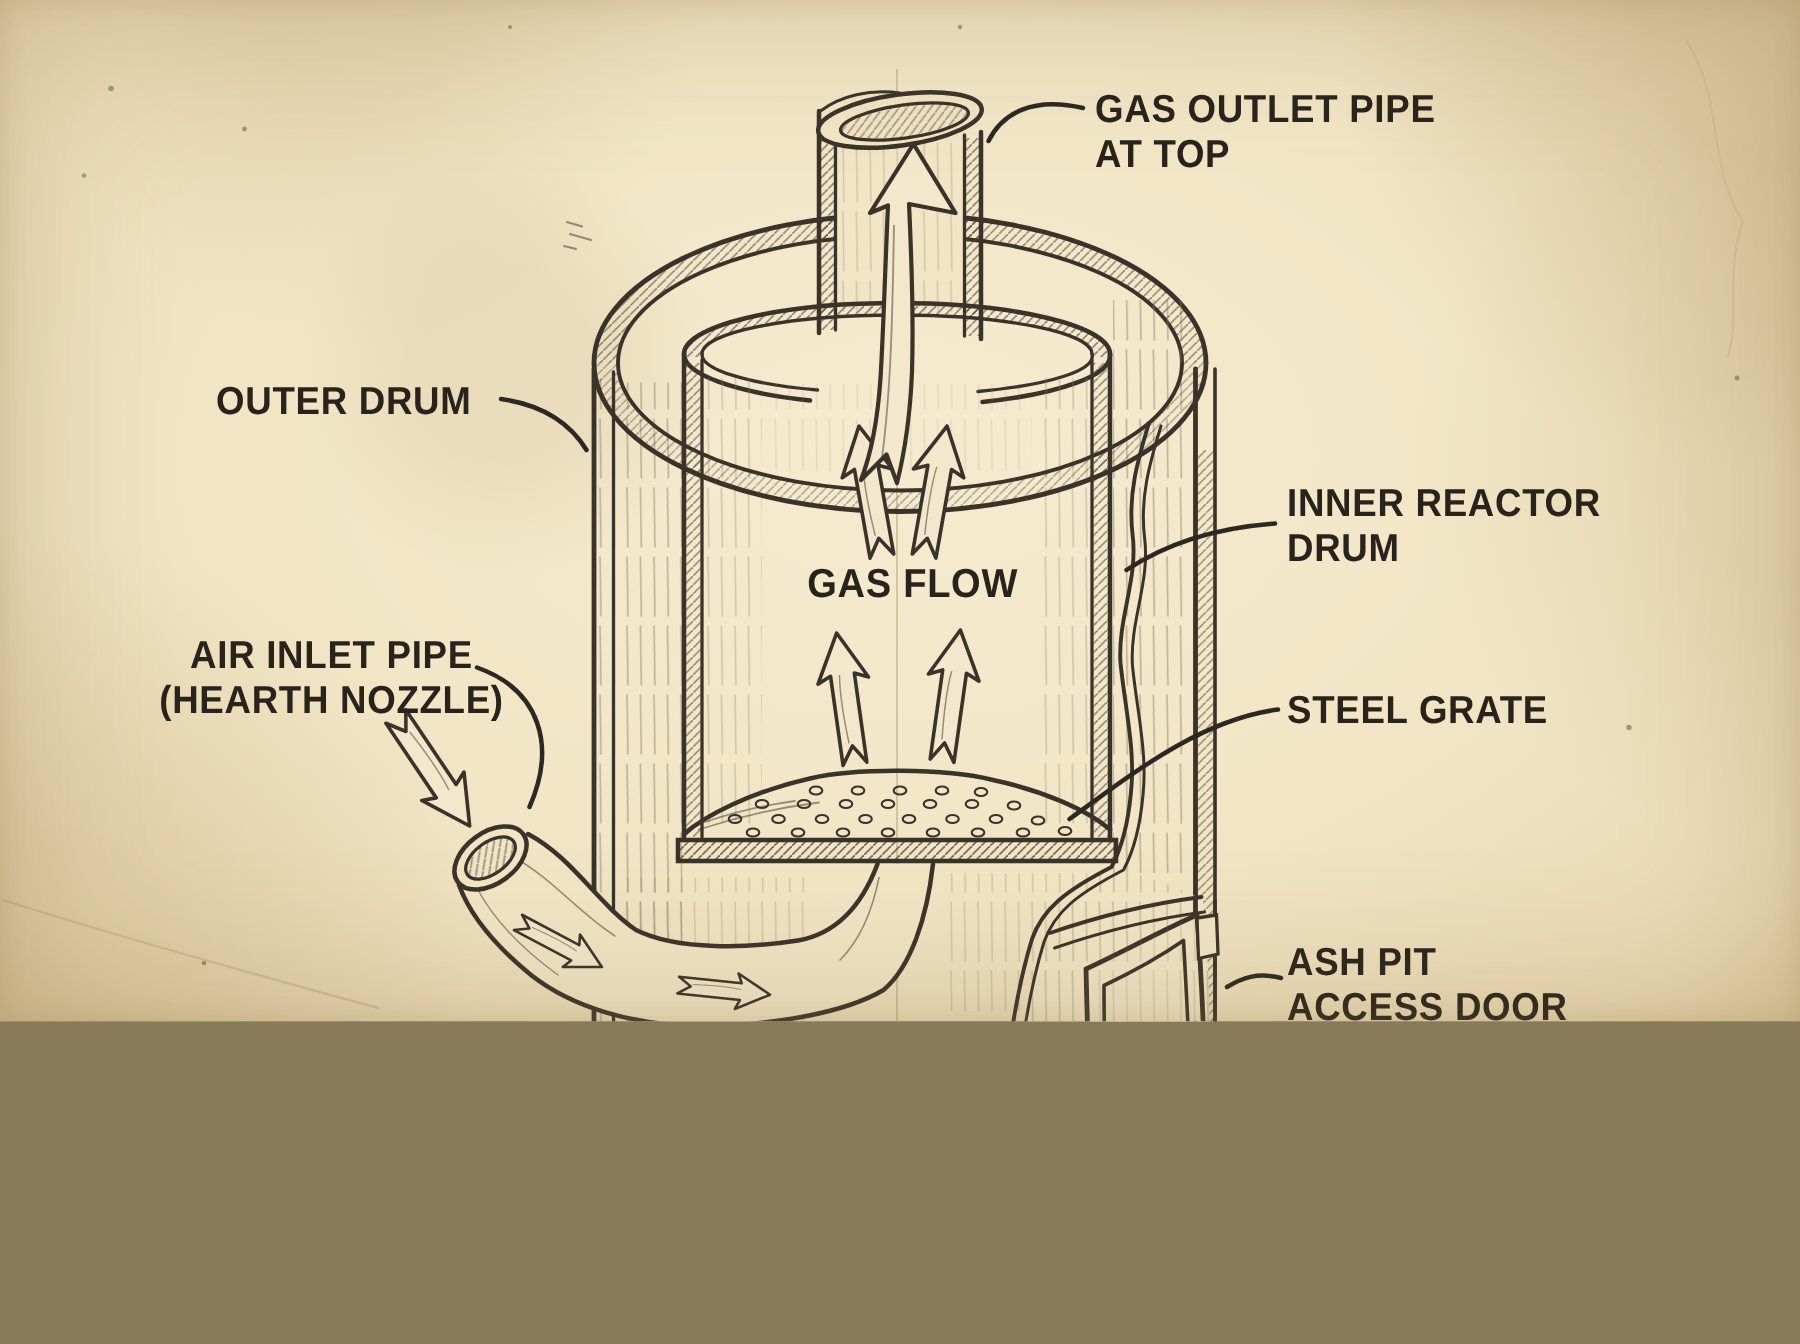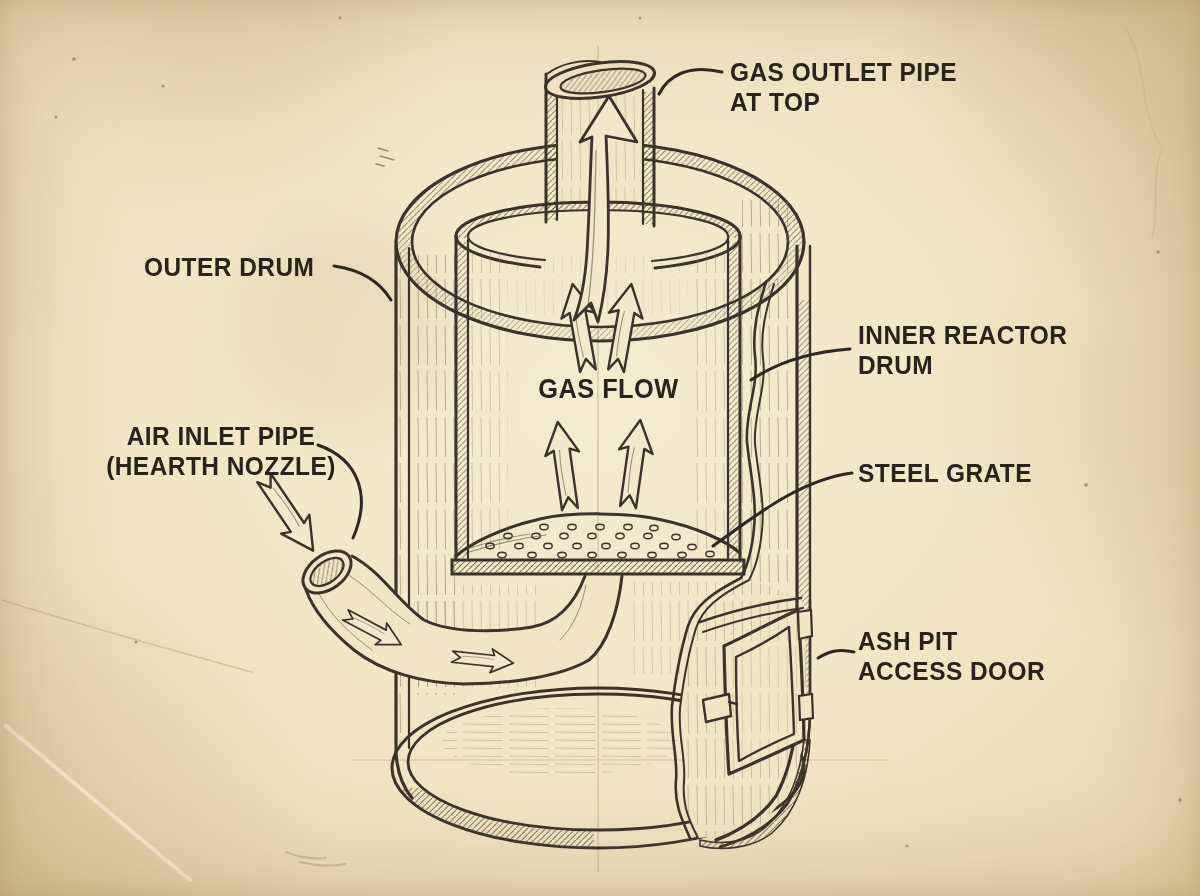--- a/index.html
+++ b/index.html
@@ -1,17 +1,17 @@
 <!DOCTYPE html>
 <html><head>
 <meta charset="utf-8">
 <style>
   html,body{margin:0;padding:0;}
   body{font-family:"Liberation Sans",sans-serif;background:#8a7a5c;}
-  #stage{position:relative;width:1200px;height:896px;overflow:hidden;
+  #stage{position:relative;width:1200px;height:681px;overflow:hidden;
     background:
       radial-gradient(circle at 28% 36%, rgba(180,155,110,.14) 0 60px, transparent 140px),
       radial-gradient(circle at 99% 3%, rgba(186,158,108,.32) 0 90px, transparent 300px),
       radial-gradient(circle at 100% 45%, rgba(196,172,122,.22) 0 80px, transparent 260px),
       radial-gradient(circle at 2% 96%, rgba(190,164,114,.26) 0 90px, transparent 300px),
       radial-gradient(circle at 20% 2%, rgba(190,164,114,.18) 0 60px, transparent 220px),
       radial-gradient(ellipse at 50% 45%, #f5ebcf 0%, #f1e5c5 55%, #e9d9b4 88%, #e2cfa4 100%);
   }
   #stage::after{content:"";position:absolute;inset:0;pointer-events:none;
     box-shadow:inset 0 0 110px rgba(140,110,60,.30), inset 0 0 18px rgba(140,110,60,.18);}

